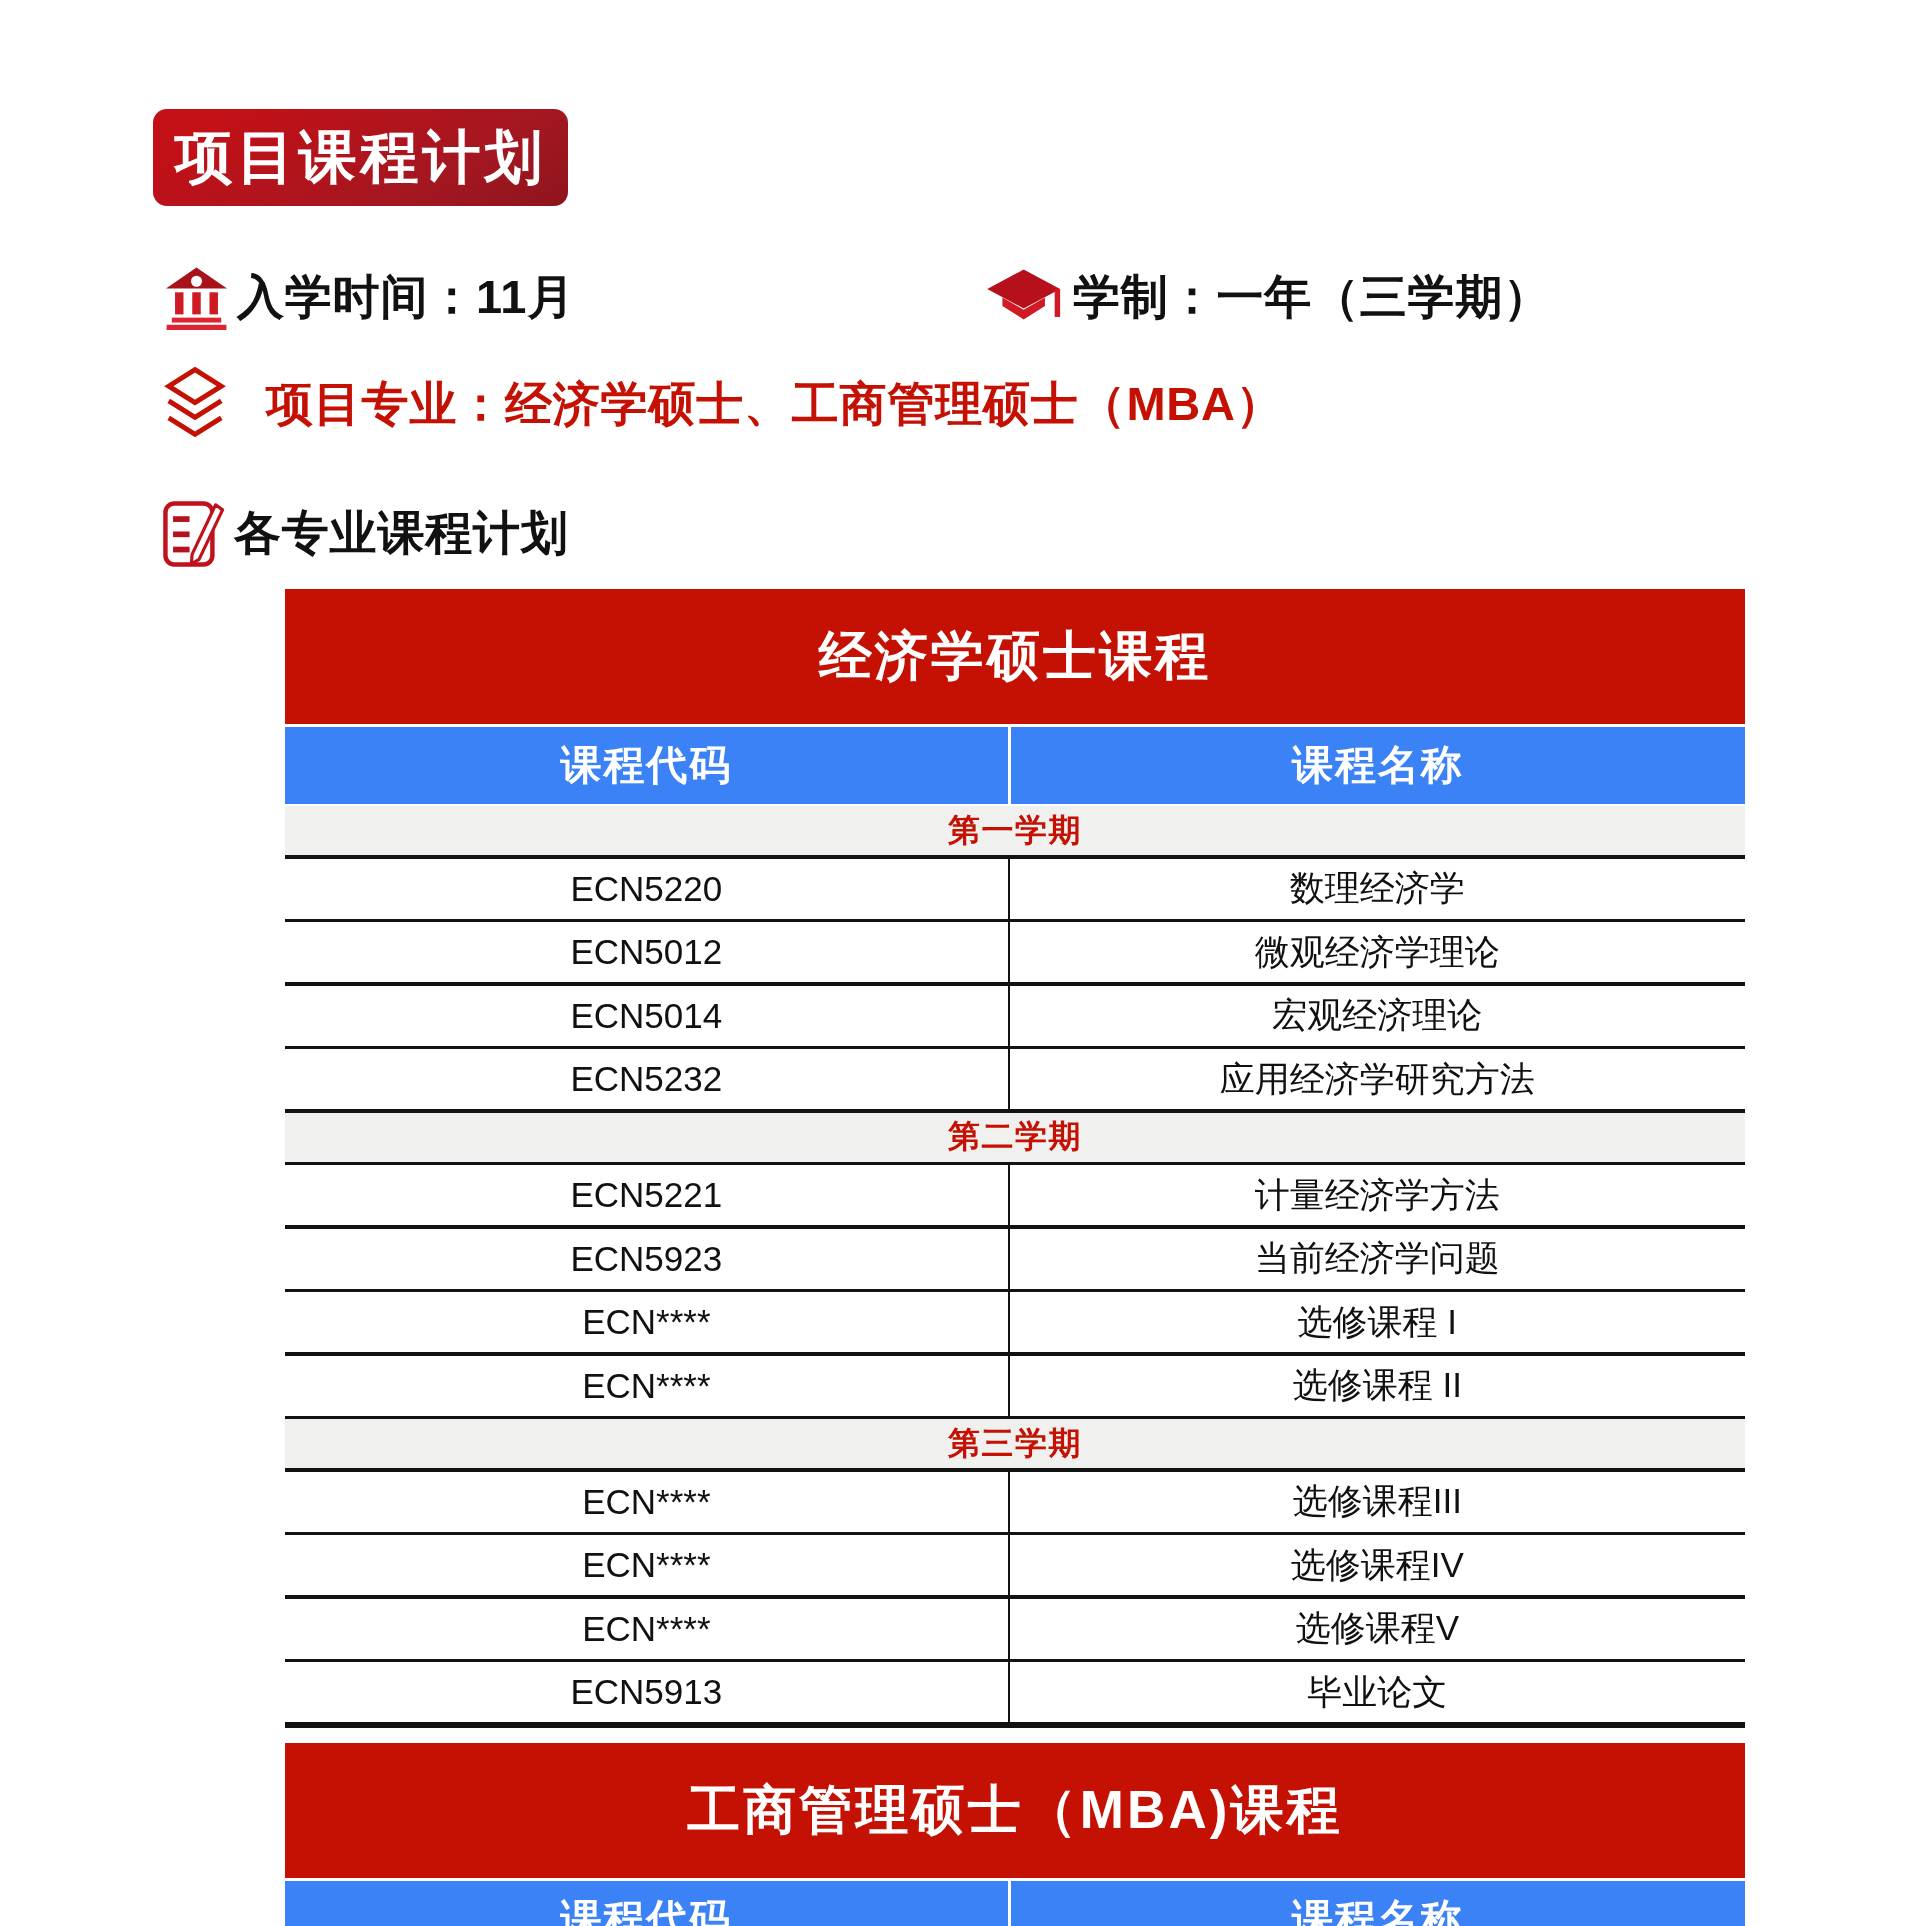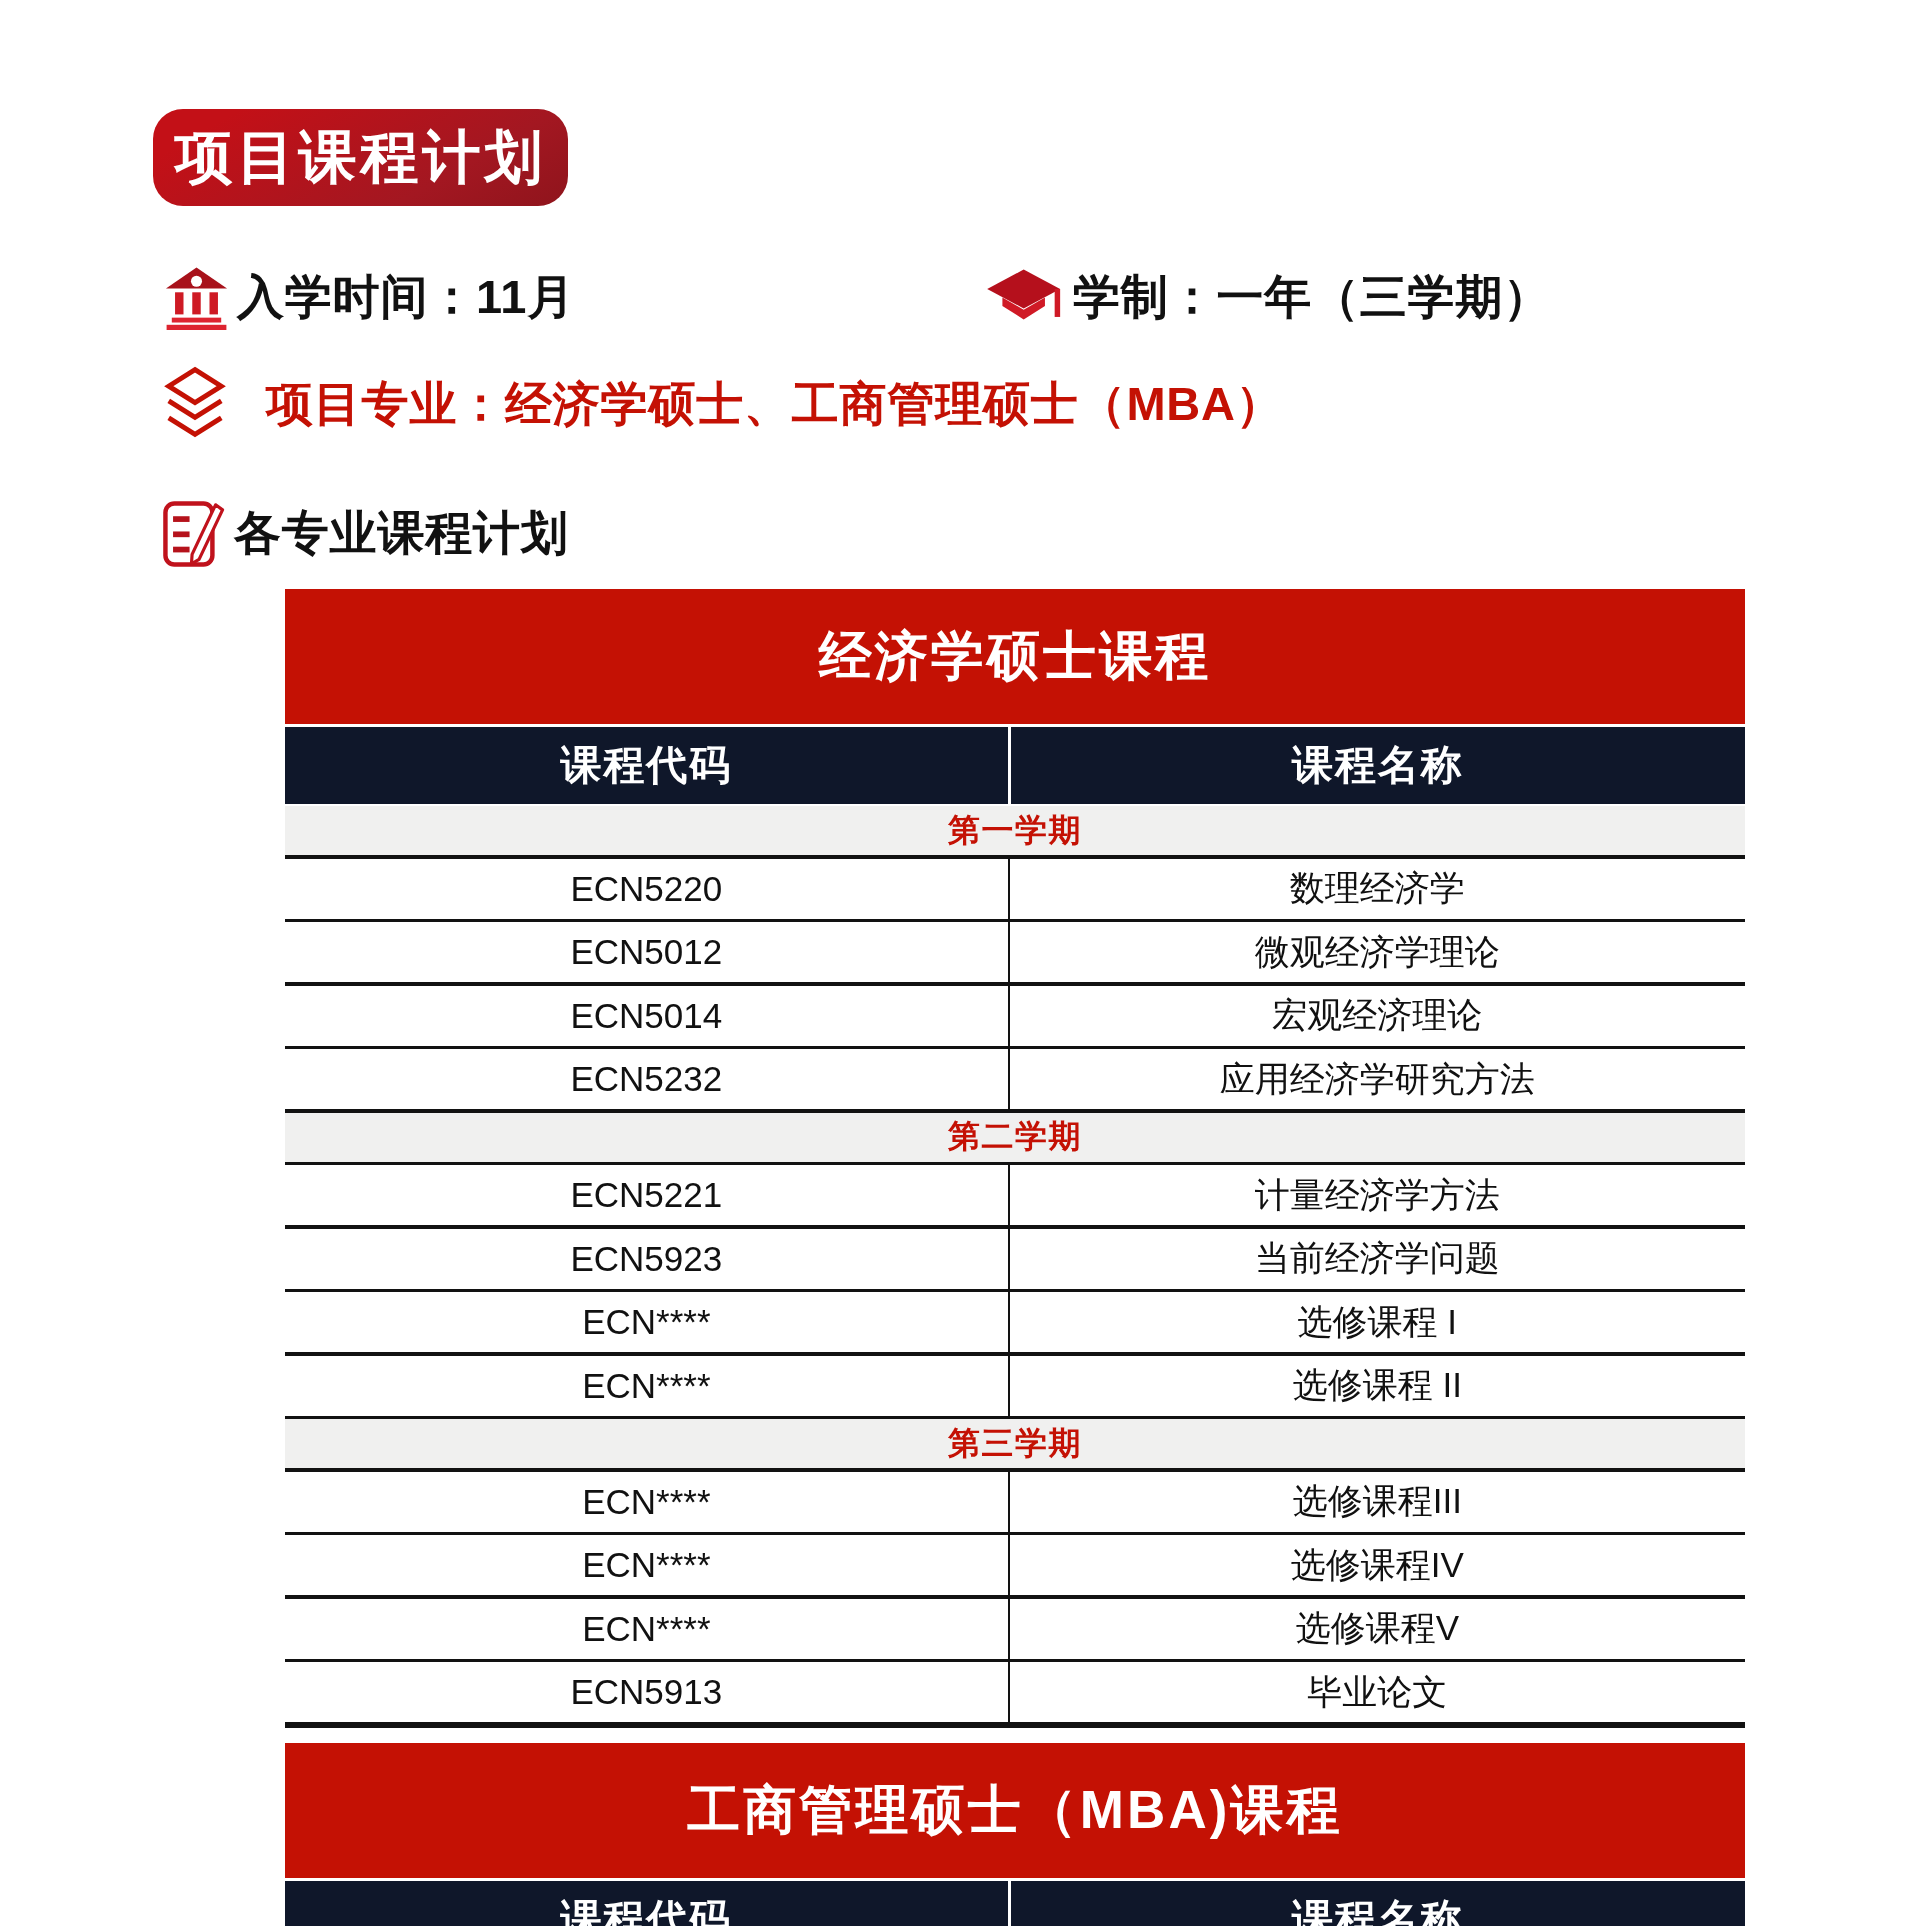--- a/index.html
+++ b/index.html
@@ -4,40 +4,40 @@
 <style>
   html,body{margin:0;padding:0;}
   body{
     width:1990px;height:2815px;position:relative;background:#ffffff;overflow:hidden;
     font-family:"Liberation Sans","DejaVu Sans",sans-serif;color:#111;
   }
   
   .badge{
     position:absolute;left:153px;top:109px;width:415px;height:97px;
     background:linear-gradient(150deg,#c31017 15%,#a31721 70%,#8f141c 100%);
-    border-radius:30px;display:flex;align-items:center;justify-content:center;
+    border-radius:14px;display:flex;align-items:center;justify-content:center;
   }
   .badge span{color:#fff;font-size:58px;font-weight:bold;letter-spacing:3.9px;}
   
   .info{position:absolute;display:flex;align-items:center;gap:8px;height:73px;}
   .info .label{font-size:47px;font-weight:bold;color:#111;white-space:nowrap;letter-spacing:0.8px;}
   .info.red .label{color:#c41104;margin-left:32px;}
   .i-enroll{left:164px;top:261px;}
   .i-duration{left:986px;top:261px;}
   .i-majors{left:164px;top:368px;}
   .i-plans{left:162px;top:497px;}
   .icon{flex:0 0 auto;display:block;}
   
   #tables{position:absolute;left:285px;top:589px;width:1460px;}
   .course-table{width:100%;margin-bottom:15.4px;}
   .t-title{
     height:135px;background:#c41104;display:flex;align-items:center;justify-content:center;
     color:#ffffff;font-size:53px;font-weight:bold;letter-spacing:3.1px;margin-bottom:3.1px;
   }
-  .t-header{height:77px;background:#0f172a;display:flex;margin-bottom:2.3px;}
+  .t-header{height:77px;background:#3b82f6;display:flex;margin-bottom:2.3px;}
   .t-hcell{width:49.5%;display:flex;align-items:center;justify-content:center;
     color:#fff;font-size:41px;font-weight:bold;letter-spacing:1.9px;}
   .t-hdiv{width:3.1px;background:#ffffff;}
   .t-hcell2{flex:1;width:auto;}
   .t-band{
     height:49px;background:#f0f0ef;display:flex;align-items:center;justify-content:center;
     color:#c41104;font-size:32px;font-weight:bold;letter-spacing:1.5px;
   }
   .t-row{height:60px;display:flex;background:#fff;}
   .t-cell{display:flex;align-items:center;justify-content:center;font-size:35px;color:#111;}

